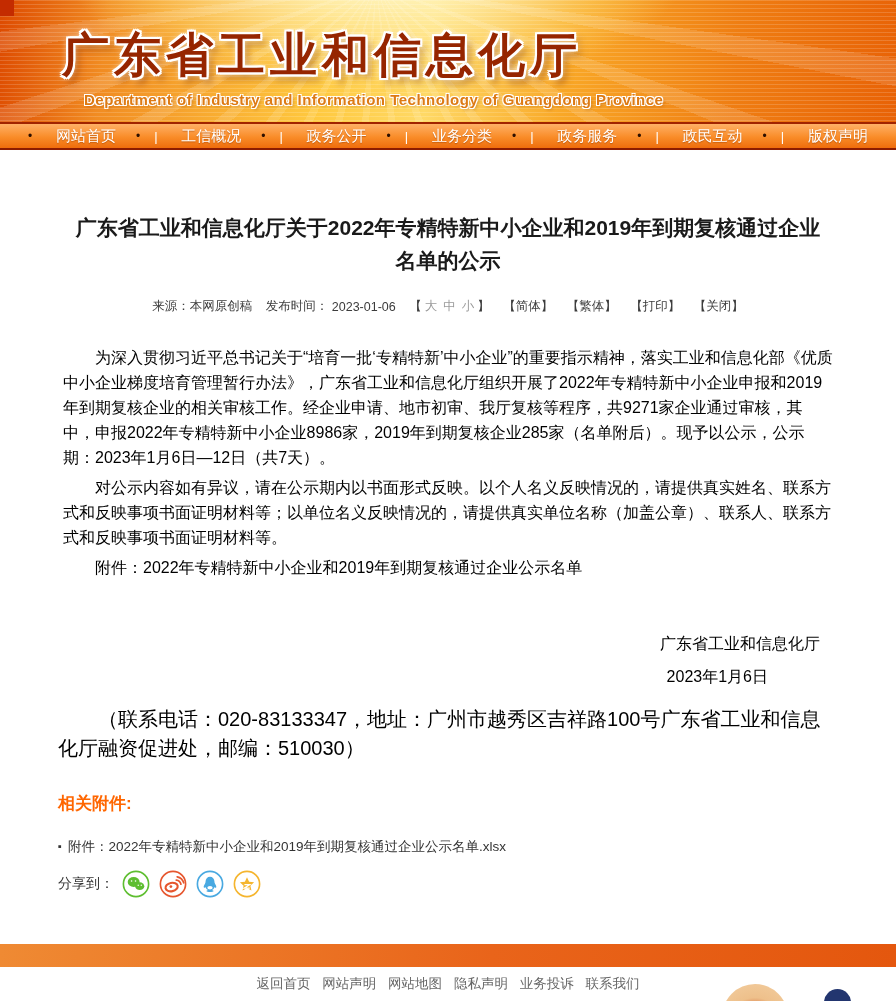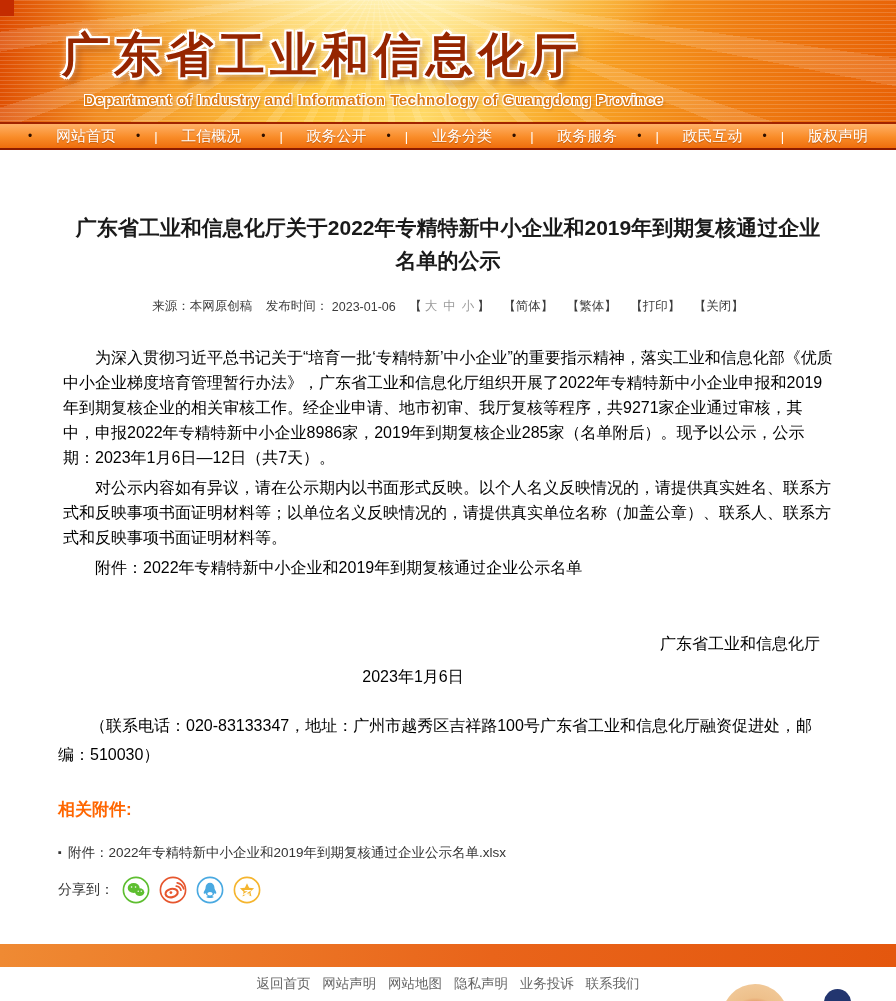--- a/index.html
+++ b/index.html
@@ -62,23 +62,23 @@
   .meta .sz{ cursor:pointer; }
   .meta .szl{ margin:0 3px; cursor:pointer; }
   .meta a{ color:#3c3c3c; text-decoration:none; cursor:pointer; }
 
   .body-text{ margin-top:30px; font-size:16px; line-height:25px; }
   .body-text p{ text-indent:2em; margin:5px; }
   .attach-line{ text-indent:2em; font-size:16px; margin-top:33px; cursor:pointer; }
 
   .sig{ margin-top:54px; }
   .sig-org{ text-align:right; padding-right:18px; font-size:16px; }
-  .sig-date{ text-align:center; padding-right:70px; font-size:16px; margin-top:12px; }
-
-  .contact{ margin-top:23px; font-size:16px; line-height:29px; text-indent:2em; }
+  .sig-date{ text-align:right; padding-right:70px; font-size:16px; margin-top:12px; }
+
+  .contact{ margin-top:17px; font-size:20px; line-height:29px; text-indent:2em; }
 
   .rel-heading{ margin-top:29px; color:#ff6600; font-size:17px; font-weight:bold; }
   .rel-item{ margin-top:23px; font-size:13.5px; color:#333; cursor:pointer; }
   .rel-item .bullet{ color:#333; font-size:11px; margin-right:6px; vertical-align:1px; }
 
   .share{ margin-top:14px; display:flex; align-items:center; }
   .share-label{ font-size:14px; color:#333; margin-right:8px; }
   .share-icon{ width:28px; height:28px; margin-right:9px; cursor:pointer; }
 
   

